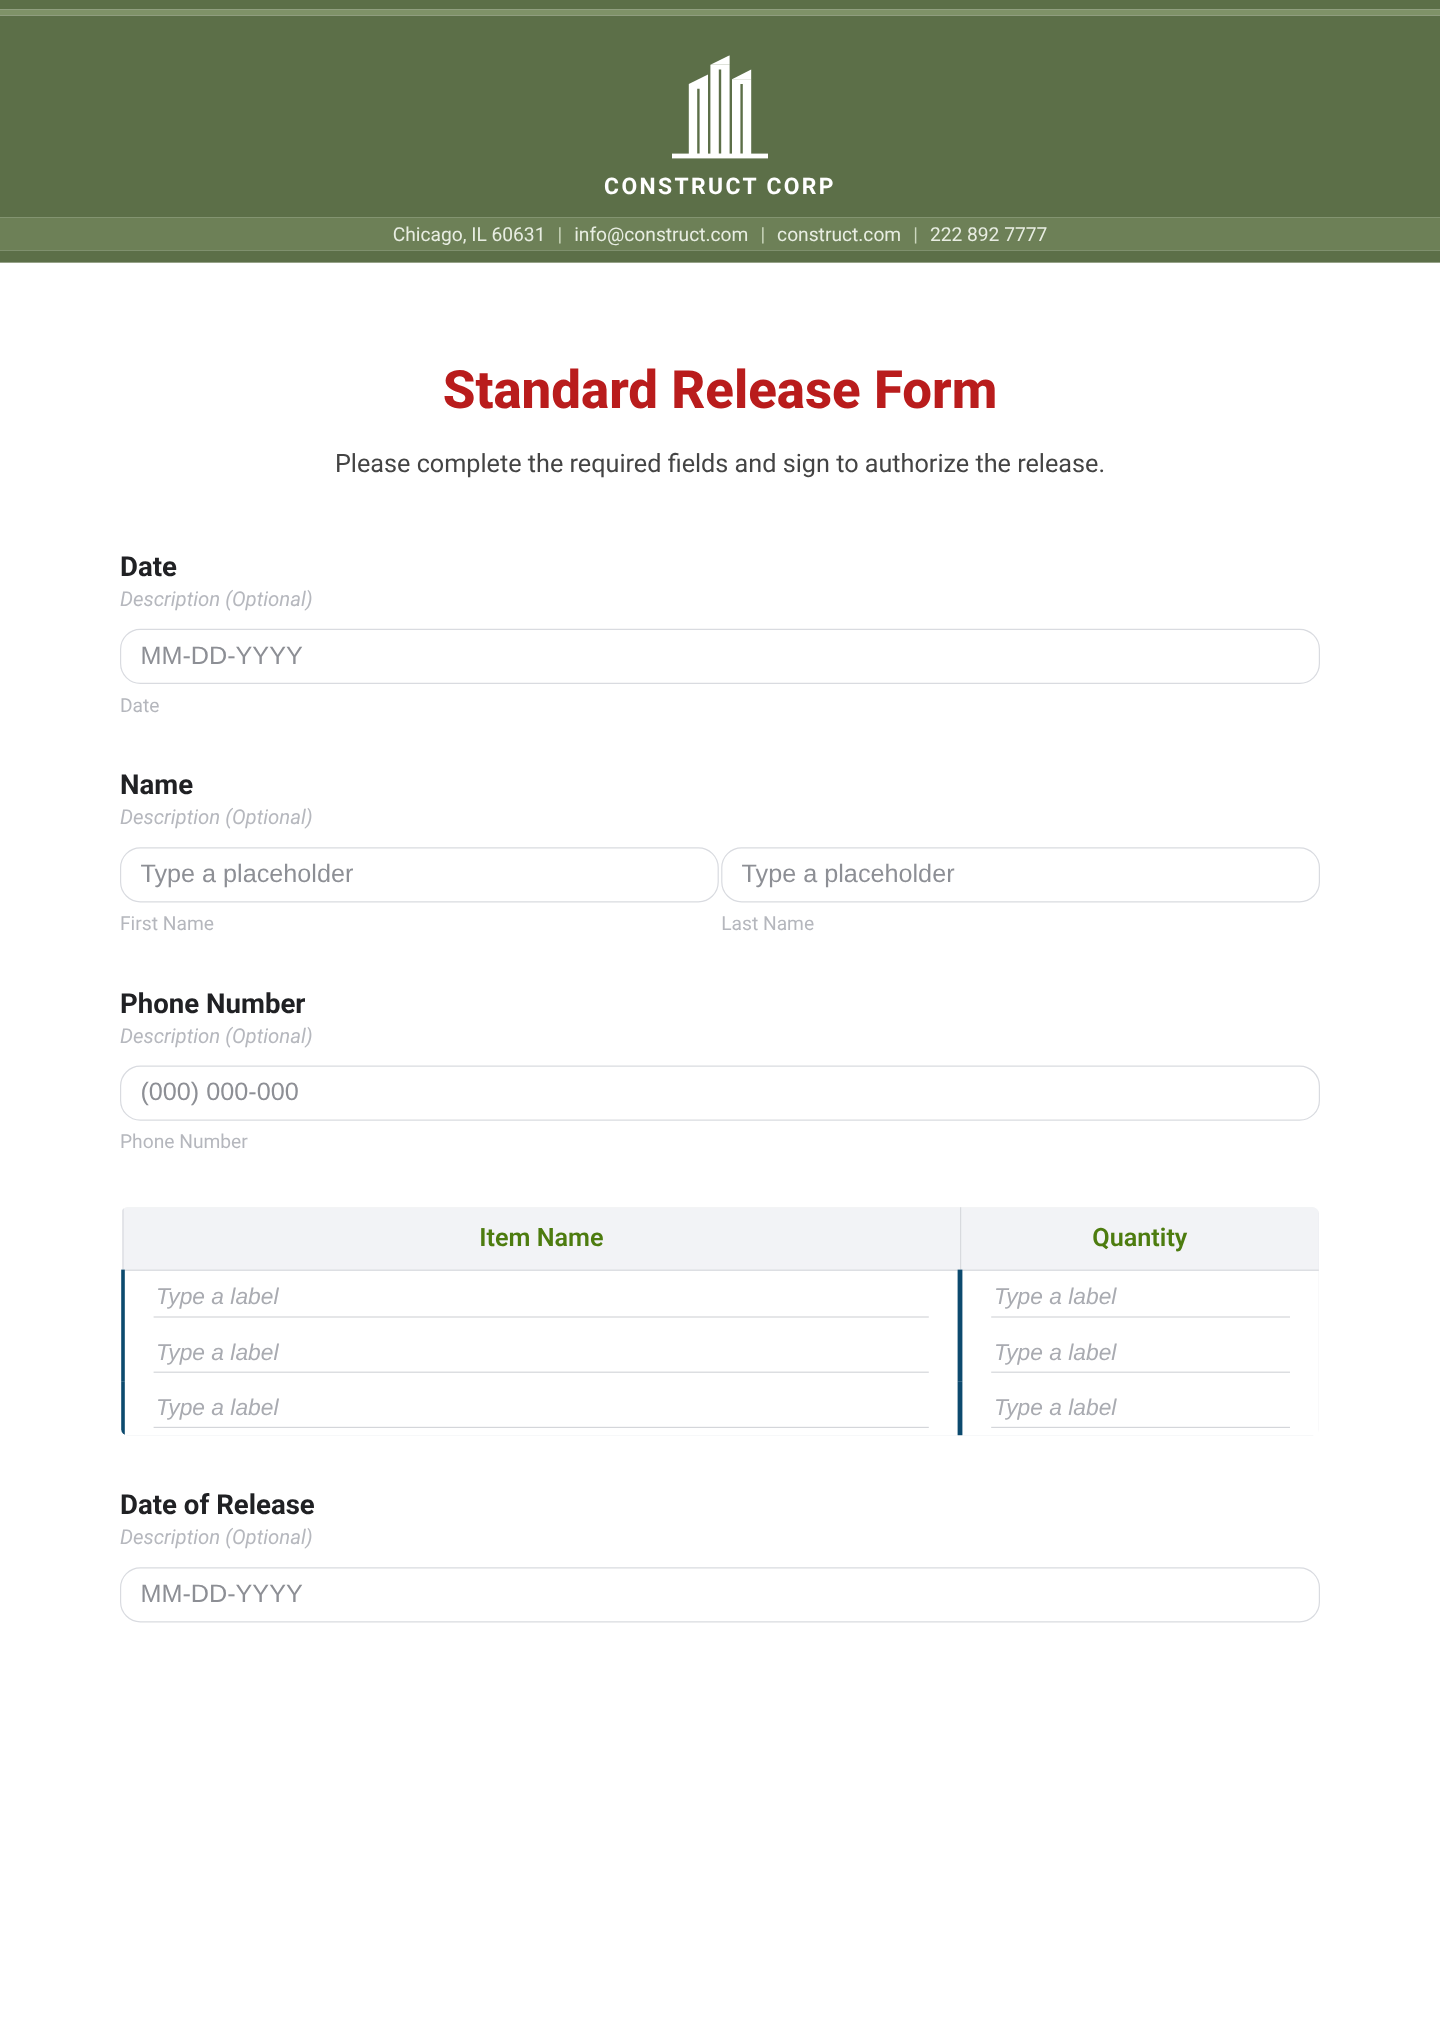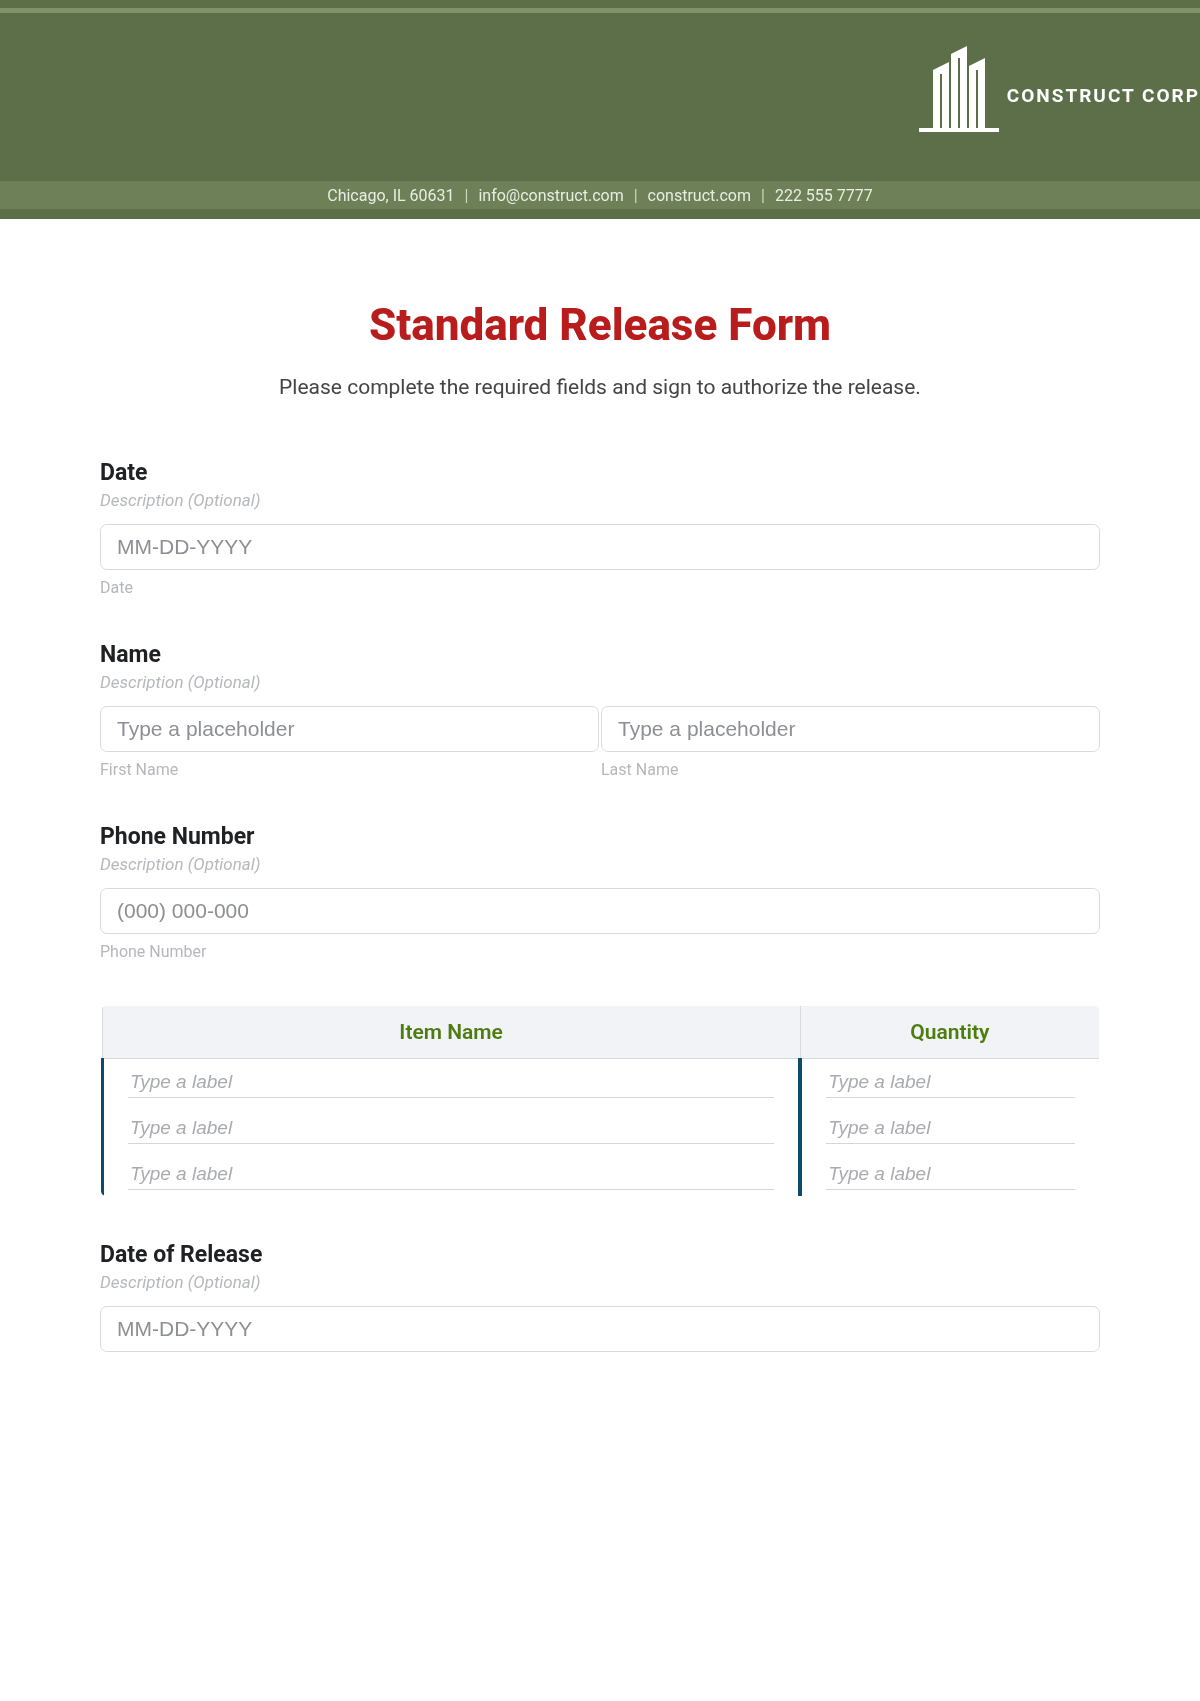--- a/index.html
+++ b/index.html
@@ -13,21 +13,21 @@
     overflow:hidden;
   }
 
   
   .top-strip { height:8px; background:#5c6f48; }
   .thin-line  { height:5px; background:#7f9268; }
   .hero {
     background:#5c6f48;
     height:168px;
     display:flex;
-    flex-direction:row;
+    flex-direction:column;
     align-items:center;
     justify-content:flex-end;
     padding-bottom:14px;
   }
   .hero svg { display:block; }
   .brand-name {
     color:#fff;
     font-size:19px;
     letter-spacing:2px;
     font-weight:700;
@@ -74,21 +74,21 @@
   .field-desc {
     font-size:17px;
     font-style:italic;
     color:#b6b8be;
     margin-bottom:14px;
   }
   .input {
     width:100%;
     height:46px;
     border:1px solid #d9dbe0;
-    border-radius:7px;
+    border-radius:17px;
     padding:0 16px;
     font-size:21px;
     color:#6a6c72;
     background:#fff;
   }
   .input::placeholder { color:#8d8f95; }
   .sublabel {
     font-size:16px;
     color:#b5b7bd;
     margin-top:8px;
@@ -165,21 +165,21 @@
   </span>
   <div class="brand-name">CONSTRUCT CORP</div>
 </div>
 <div class="contact-bar">
   <span>Chicago, IL 60631</span>
   <span class="sep">|</span>
   <span>info@construct.com</span>
   <span class="sep">|</span>
   <span>construct.com</span>
   <span class="sep">|</span>
-  <span>222 555 7777</span>
+  <span>222 892 7777</span>
 </div>
 <div class="band"></div>
 
 <div class="content">
 
   <h1>Standard Release Form</h1>
   <p class="subtitle">Please complete the required fields and sign to authorize the release.</p>
 
   <div class="field-block">
     <div class="field-label">Date</div>

